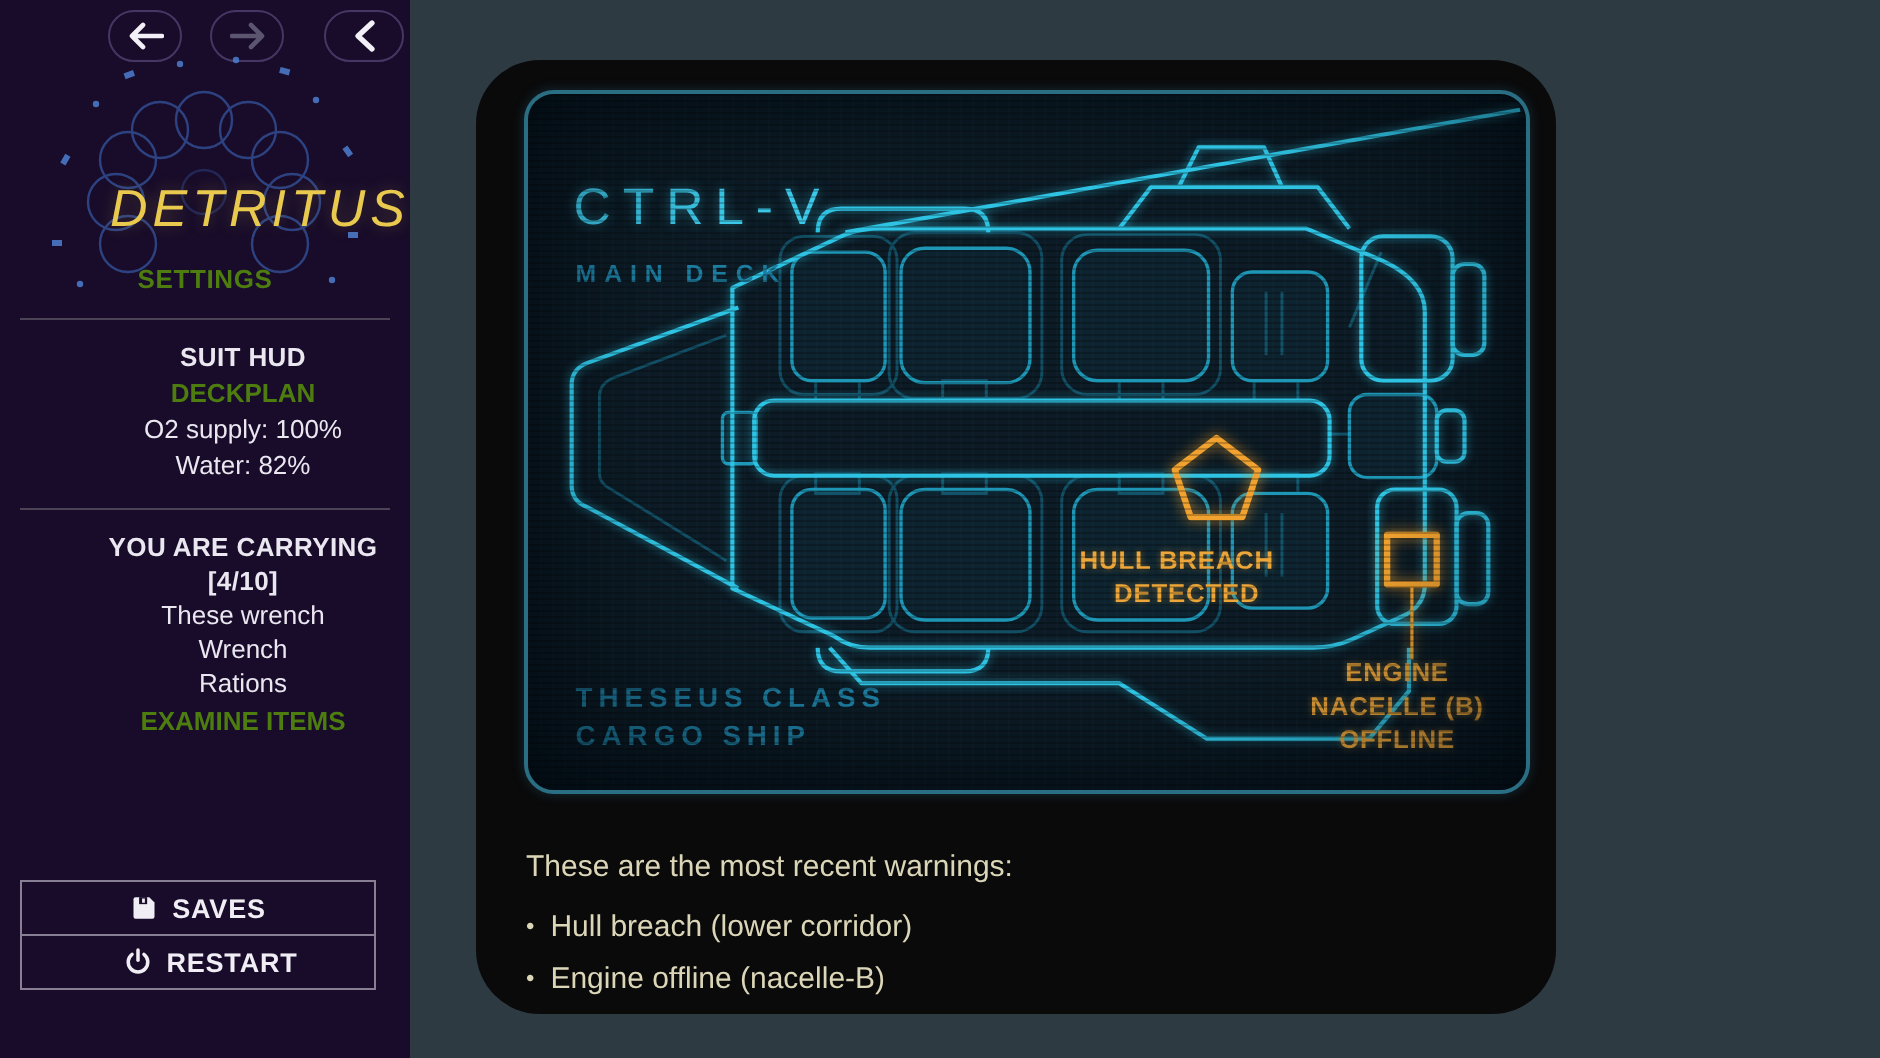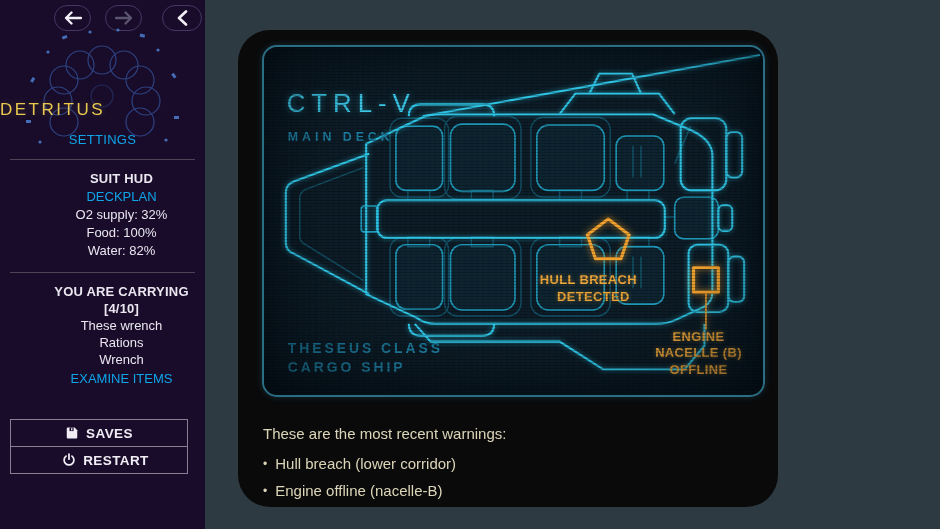--- a/index.html
+++ b/index.html
@@ -14,34 +14,34 @@
   .pill { position:absolute; top:5px; width:37px; height:26px; border:1px solid #443764;
     border-radius:13px; background:transparent; display:flex; align-items:center;
     justify-content:center; cursor:pointer; }
   .pill svg { display:block; }
   .pill.back { left:54px; }
   .pill.fwd  { left:105px; }
   .pill.coll { left:162px; width:40px; }
 
   .logo { position:relative; height:82px; margin-top:2px; }
   .rosette { position:absolute; left:0; top:-14px; width:205px; height:130px; }
-  .title { position:absolute; left:0; bottom:0; width:100%; text-align:left;
-    font-size:17px; font-weight:400; letter-spacing:2.5px; color:#e9c94e;
-    text-shadow:0 0 8px rgba(233,201,78,.25); }
-  .link { color:#0ea5e9; font-weight:normal; cursor:pointer; }
+  .title { position:absolute; left:0; bottom:0; width:100%; text-align:right;
+    font-size:26px; font-weight:400; letter-spacing:2.5px; color:#e9c94e;
+    text-shadow:0 0 8px rgba(233,201,78,.25);font-style:italic; }
+  .link { color:#4d7c0f; font-weight:bold; cursor:pointer; }
   .settings { text-align:center; font-size:13px; margin-top:12px; letter-spacing:.3px; }
 
   .divider { border:none; border-top:1px solid #4a4456; margin:12px 10px 0 10px; }
 
   .side-block { text-align:center; font-size:13px; line-height:18px; margin-top:10px;padding-left:38px; }
   .side-block .bold { font-weight:bold; letter-spacing:.2px; }
   .inv-block { line-height:17px; }
   .side-block > div, .side-block > span { display:block; }
 
-  .actions { position:absolute; left:10px; top:419px; width:178px; }
+  .actions { position:absolute; left:10px; top:440px; width:178px; }
   .action-btn { width:100%; height:28px; background:transparent; border:1px solid #877f93;
     color:#f0edf5; font-family:"Liberation Sans", sans-serif; font-size:13.5px;
     font-weight:bold; letter-spacing:.4px; display:flex; align-items:center;
     justify-content:center; gap:7px; cursor:pointer; }
   .action-btn + .action-btn { margin-top:-1px;padding-left:13px; }
   .action-btn svg { display:block; }
 
   
   .main { position:relative; flex:1; background:#2d3a42; }
   .panel { position:absolute; left:33px; top:30px; width:540px; height:477px;
@@ -139,32 +139,31 @@
 
     <div class="settings">
       <span class="link">SETTINGS</span>
     </div>
 
     <hr class="divider">
 
     <div class="side-block">
       <div class="bold">SUIT HUD</div>
       <span class="link">DECKPLAN</span>
-      <div>O2 supply: 32%</div>
-      <div>Food: 100%</div>
+      <div>O2 supply: 100%</div>
       <div>Water: 82%</div>
     </div>
 
     <hr class="divider">
 
     <div class="side-block inv-block">
       <div class="bold">YOU ARE CARRYING [4/10]</div>
       <div>These wrench</div>
+      <div>Wrench</div>
       <div>Rations</div>
-      <div>Wrench</div>
       <span class="link" style="margin-top:2px">EXAMINE ITEMS</span>
     </div>
 
     <div class="actions">
       <button class="action-btn">
         <svg width="14" height="14" viewBox="0 0 16 16">
           <path d="M2 3 a1.2 1.2 0 0 1 1.2-1.2 H11 L14 4.8 V13 a1.2 1.2 0 0 1 -1.2 1.2 H3.2 A1.2 1.2 0 0 1 2 13 Z" fill="#f0edf5"></path>
           <rect x="5.2" y="1.8" width="4.6" height="4" fill="#180c2a"></rect>
           <rect x="6.9" y="2.6" width="1.6" height="2.4" fill="#f0edf5"></rect>
         </svg>

